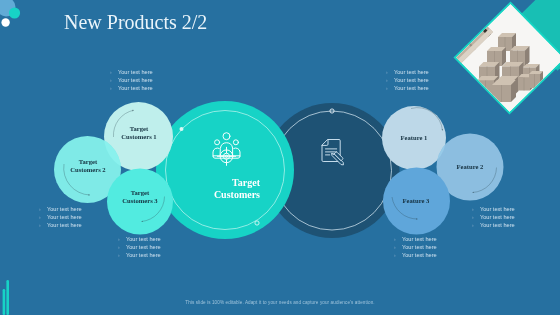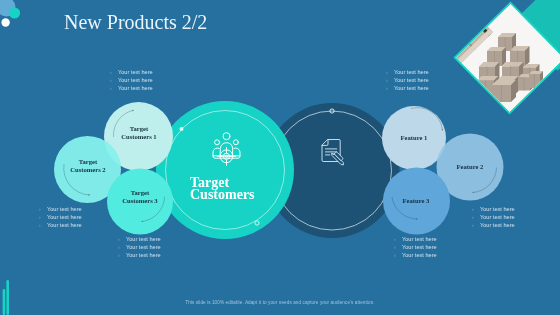--- a/index.html
+++ b/index.html
@@ -3,21 +3,21 @@
 <meta charset="utf-8">
 <style>
   html,body{margin:0;padding:0;}
   body{width:560px;height:315px;overflow:hidden;background:#2670A0;
        font-family:"Liberation Sans",sans-serif;}
   .slide{position:relative;width:560px;height:315px;overflow:hidden;background:#2670A0;}
   svg.layer{position:absolute;left:0;top:0;width:560px;height:315px;}
   .title{position:absolute;left:24px;top:11px;font-family:"Liberation Serif",serif;
          font-size:20px;color:#EAF4FA;font-weight:400;margin-left:40px;}
   .hublabel{position:absolute;transform:translate(-50%,-50%);font-family:"Liberation Serif",serif;
-            font-weight:700;font-size:14px;line-height:12px;color:#FFFFFF;text-align:left;
+            font-weight:700;font-size:10px;line-height:12px;color:#FFFFFF;text-align:right;
             white-space:pre-line;width:70px;}
   .nodelabel{position:absolute;transform:translate(-50%,-50%);font-family:"Liberation Serif",serif;white-space:pre-line;
              font-weight:700;font-size:6.6px;line-height:7.6px;color:#14303F;text-align:center;
              width:60px;}
   .footer{position:absolute;left:0;top:300px;width:560px;text-align:center;
           font-family:"Liberation Sans",sans-serif;font-size:4.6px;color:#9FC4DC;letter-spacing:.1px;}
   .blist{position:absolute;}
   .blist .row{display:flex;align-items:center;height:7.9px;}
   .blist .bul{width:8px;flex:none;color:#7FA8C6;font-size:5px;line-height:7.9px;}
   .blist .txt{font-family:"Liberation Sans",sans-serif;font-size:5.6px;line-height:7.9px;

